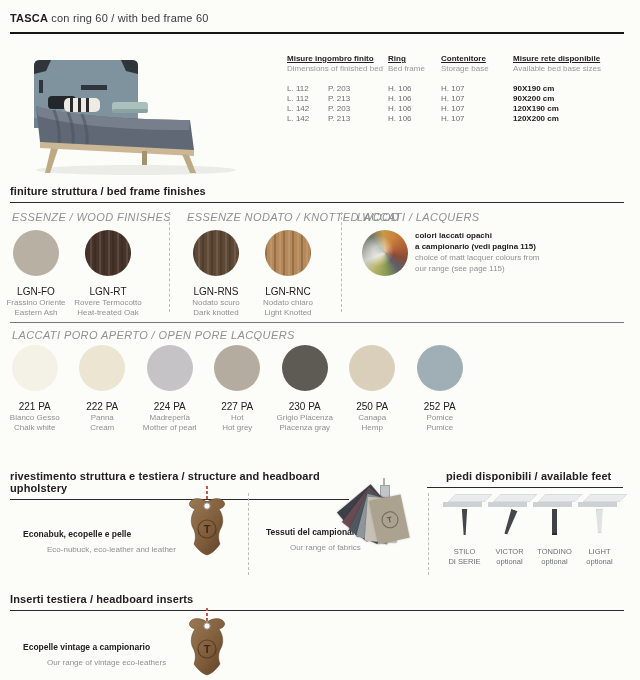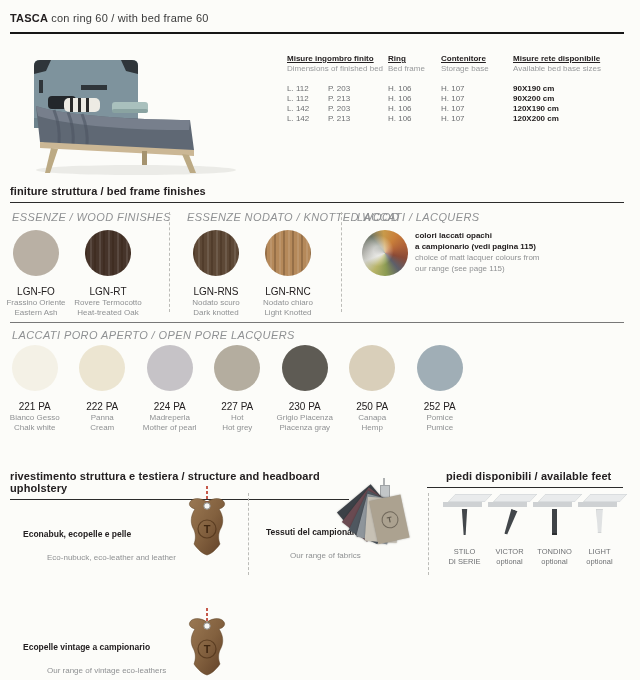--- a/index.html
+++ b/index.html
@@ -46,21 +46,21 @@
     background:
       radial-gradient(circle at 35% 45%,rgba(255,255,255,.55) 0 12%,rgba(255,255,255,0) 40%),
       conic-gradient(from -40deg,#6d7566,#c89a4a,#c97f3a,#b06338,#8a4a36,#5d5f6a,#8a9a52,#b8b468,#cfcfc9,#9a9a94,#6d7566);}
   .lac-bold{font-size:8px;font-weight:bold;line-height:10.5px;white-space:pre-line;}
   .lac-text{font-size:8px;color:#8f9193;line-height:10.5px;white-space:pre-line;margin-top:1px;}
 
   .rule{border-top:1px solid #787878;height:0;}
 
   
   .up-bold{font-size:8.5px;font-weight:bold;margin-left:8px;}
-  .up-text{font-size:8px;color:#8f9193;margin-top:14px;padding-left:32px;}
+  .up-text{font-size:8px;color:#8f9193;margin-top:6px;padding-left:32px;}
 
   
   .fan{width:92px;height:88px;}
   .fan-wire{position:absolute;left:45px;top:0;width:2px;height:9px;background:#aeb1b2;}
   .fan-clip{position:absolute;left:42px;top:7px;width:8px;height:14px;background:#c2c6c8;
     border:0.5px solid #9fa3a5;}
   .fan-sw{position:absolute;left:30px;top:20px;width:32px;height:44px;
     transform-origin:50% -4px;box-shadow:0 0 2px rgba(0,0,0,.28);}
   .fan-front{display:flex;align-items:center;justify-content:center;}
   .fan-logo{width:15px;height:15px;border:1px solid #6f675a;border-radius:50%;
@@ -342,20 +342,21 @@
         <div class="shelf-top"></div>
             <div class="shelf-front"></div>
       </div>
       <div class="leg leg-light"></div>
     </div>
     <div class="foot-name">LIGHT</div>
     <div class="foot-qual">optional</div>
   </div>
 </div>
 
+  <div class="abs sec-head" style="left:10px;top:593px;width:614px">Inserti testiera / headboard inserts</div>
 
   <div class="abs" style="left:15px;top:642px">
     <div class="up-bold">Ecopelle vintage a campionario</div>
     <div class="up-text">Our range of vintage eco-leathers</div>
   </div>
 
   <svg class="abs" style="left:185px;top:608px" width="44" height="72" viewBox="0 0 44 72">
     <defs>
       <linearGradient id="tagGrad2" x1="0" y1="0" x2="1" y2="1">
         <stop offset="0" stop-color="#9a7853"></stop>

